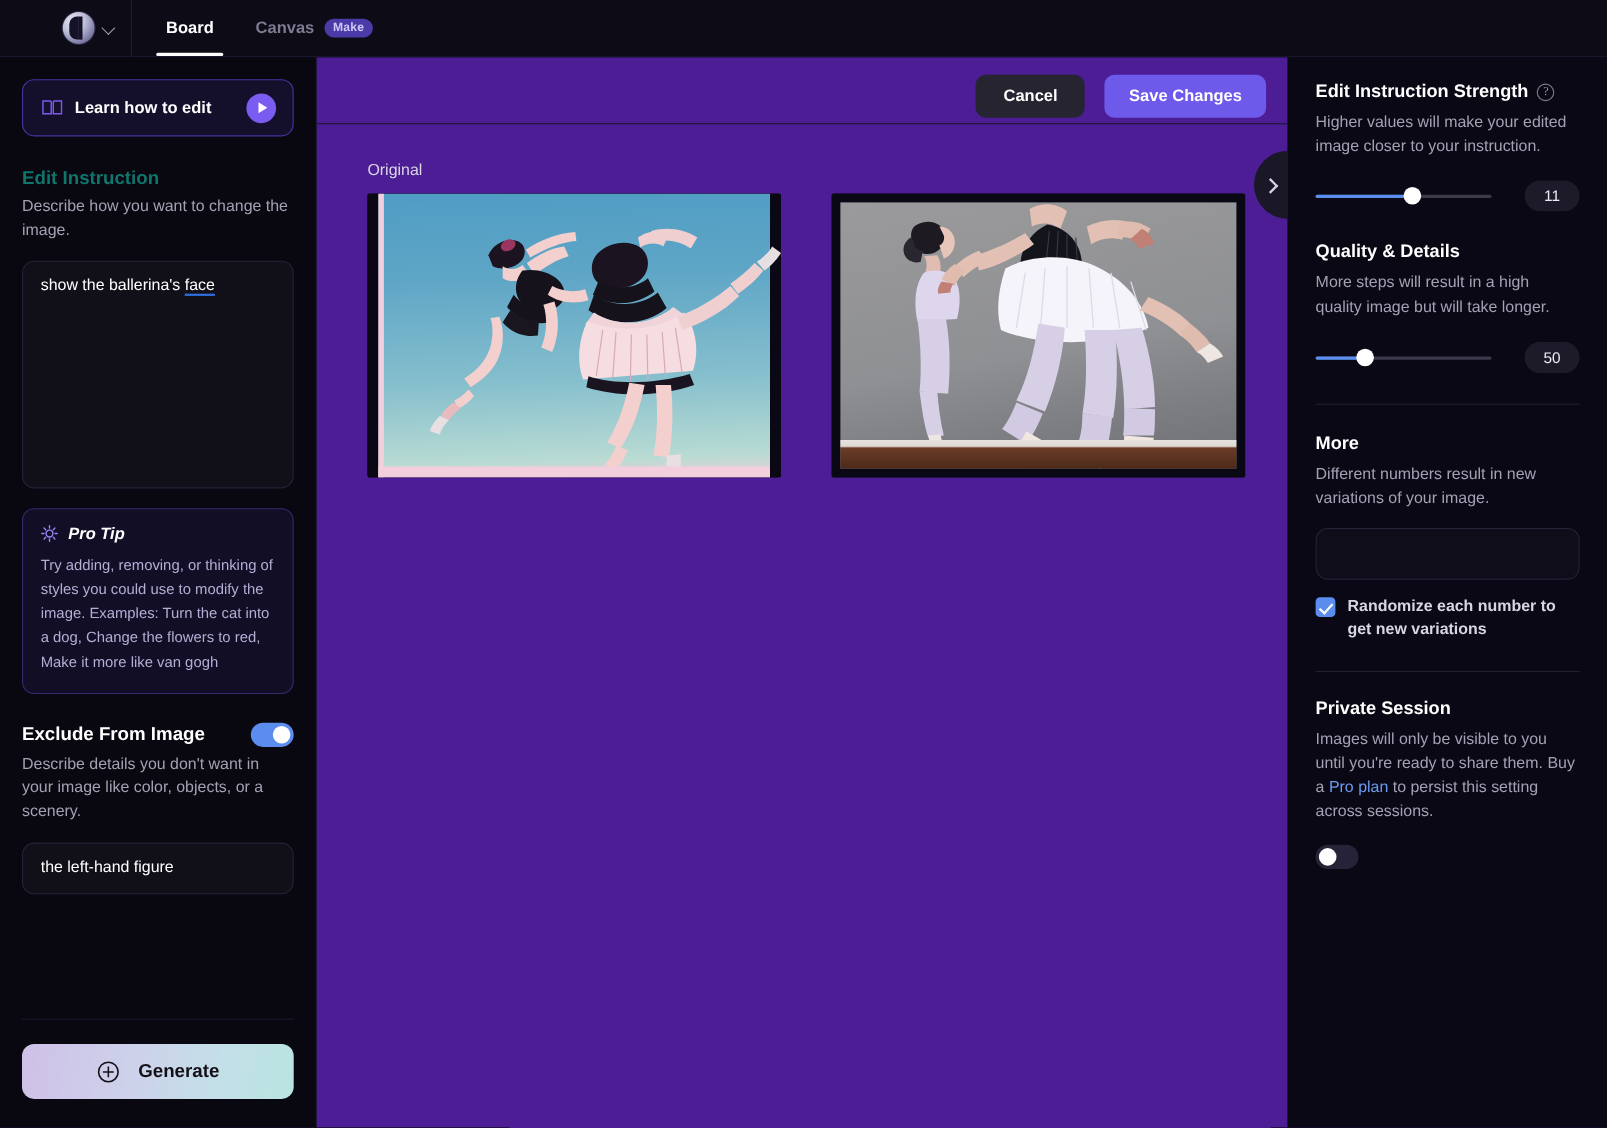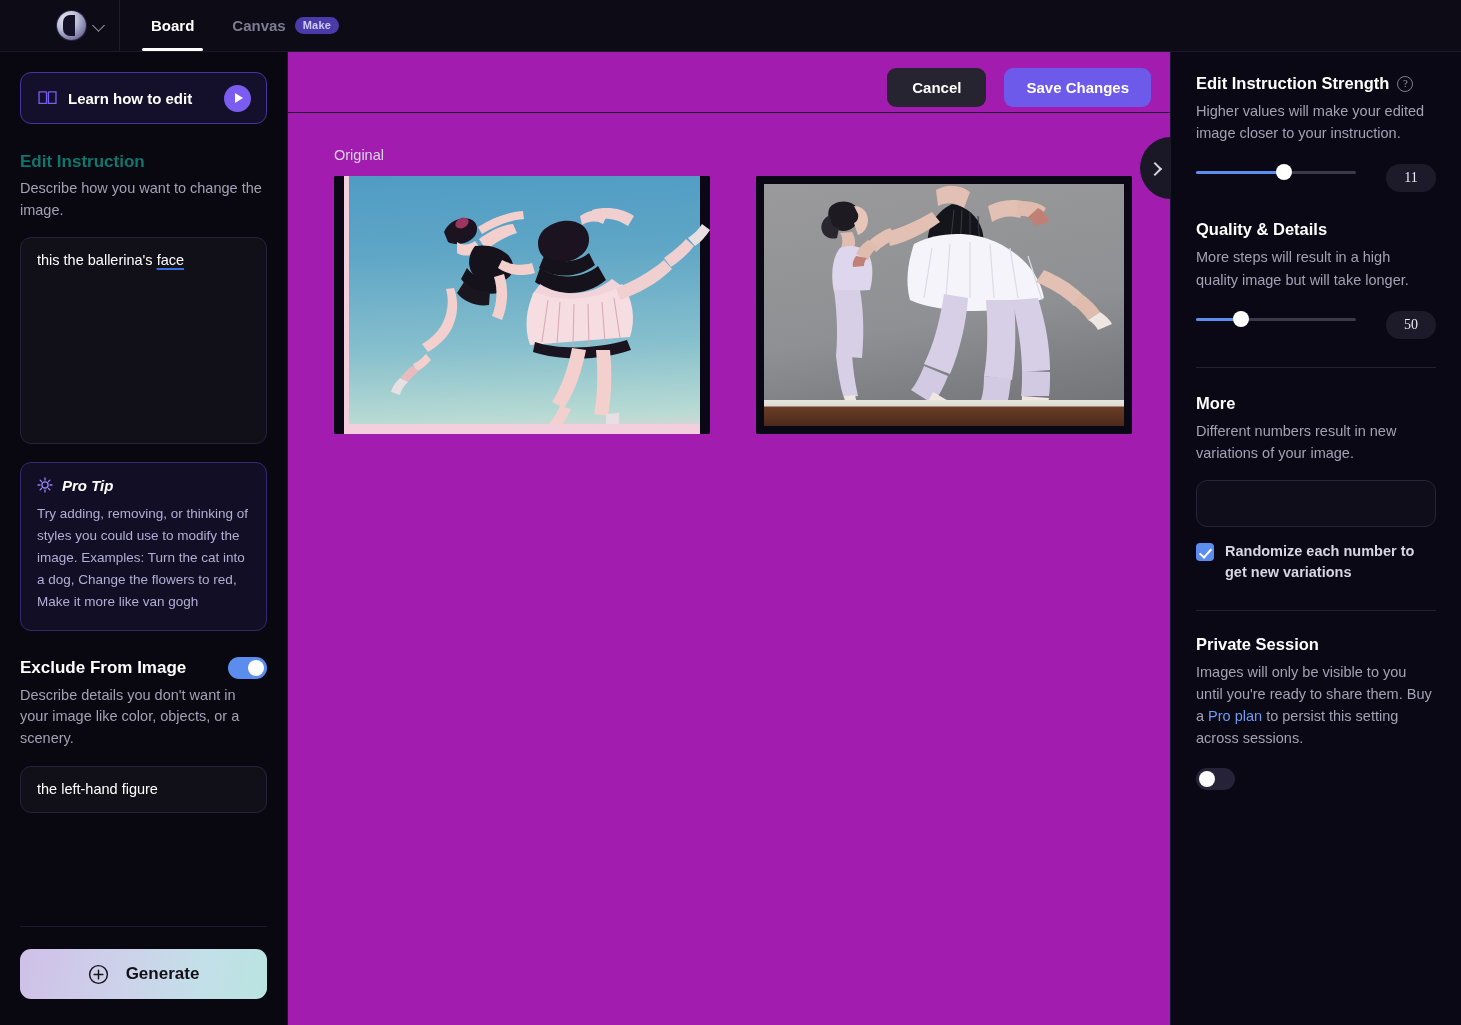--- a/index.html
+++ b/index.html
@@ -143,21 +143,21 @@
   .gen-wrap { margin-top: auto; padding: 22px 0 26px; border-top: 1px solid #1b1830; }
   .gen-btn {
     height: 50px; border-radius: 11px; cursor: pointer;
     background: linear-gradient(100deg, #cfc0e8 0%, #cdd2ea 42%, #c3dfe8 72%, #b9e4e0 100%);
     display: flex; align-items: center; justify-content: center; gap: 17px;
     color: #141018; font-size: 17px; font-weight: bold;
   }
   .plus-ico { width: 21px; height: 21px; }
 
   
-  .center { flex: 1; position: relative; background: #a21caf; min-width: 0; }
+  .center { flex: 1; position: relative; background: #4c1d95; min-width: 0; }
   .center-actions {
     position: absolute; top: 16px; right: 19px;
     display: flex; gap: 18px; align-items: center;
   }
   .btn-cancel {
     height: 39px; padding: 0 25px; border-radius: 9px;
     background: #262430; color: #fff; font-size: 15px; font-weight: bold;
     display: flex; align-items: center; cursor: pointer;
   }
   .btn-save {
@@ -217,21 +217,21 @@
   .r-title-row { display: flex; align-items: center; gap: 8px; }
   .r-title { font-size: 16.5px; font-weight: bold; color: #fff; }
   .help-ico {
     width: 16px; height: 16px; border-radius: 50%;
     border: 1.4px solid #7c7a8d; color: #9b99ad;
     font-size: 11px; line-height: 13px; text-align: center;
     font-family: "Liberation Serif", serif; cursor: pointer; flex: none;
   }
   .r-desc { font-size: 14.5px; line-height: 1.53; color: #a3a1b4; margin-top: 7px; }
 
-  .slider-row { display: flex; gap: 30px; margin-top: 20px; font-family: Liberation Serif, serif; }
+  .slider-row { display: flex; align-items: center; gap: 30px; margin-top: 20px; }
   .slider {
     flex: 1; height: 16px; position: relative; cursor: pointer;
   }
   .slider .track {
     position: absolute; left: 0; right: 0; top: 7px; height: 3px;
     background: #3b394a; border-radius: 2px;
   }
   .slider .fill {
     position: absolute; left: 0; top: 7px; height: 3px;
     background: #5a8ff0; border-radius: 2px;
@@ -299,21 +299,21 @@
           <path d="M1 2h7.2c.5 0 .8.3.8.8V15c0-.5-.3-.8-.8-.8H1z" fill="none" stroke="#7b5cf0" stroke-width="1.4"></path>
           <path d="M19 2h-7.2c-.5 0-.8.3-.8.8V15c0-.5.3-.8.8-.8H19z" fill="none" stroke="#7b5cf0" stroke-width="1.4"></path>
         </svg>
         <span class="learn-label">Learn how to edit</span>
         <div class="play-btn"></div>
       </div>
 
       <div class="sec-title">Edit Instruction</div>
       <div class="sec-desc">Describe how you want to change the image.</div>
 
-      <div class="ta"><span>this the ballerina's </span><span class="spell">face</span></div>
+      <div class="ta"><span>show the ballerina's </span><span class="spell">face</span></div>
 
       <div class="protip">
         <div class="protip-head">
           <svg width="16" height="16" viewBox="0 0 16 16">
             <circle cx="8" cy="8" r="3.1" fill="none" stroke="#9b83f5" stroke-width="1.3"></circle>
             <g stroke="#9b83f5" stroke-width="1.3" stroke-linecap="round">
               <path d="M8 1v2M8 13v2M1 8h2M13 8h2M3.1 3.1l1.4 1.4M11.5 11.5l1.4 1.4M12.9 3.1l-1.4 1.4M4.5 11.5l-1.4 1.4"></path>
             </g>
           </svg>
           <span class="protip-title">Pro Tip</span>

